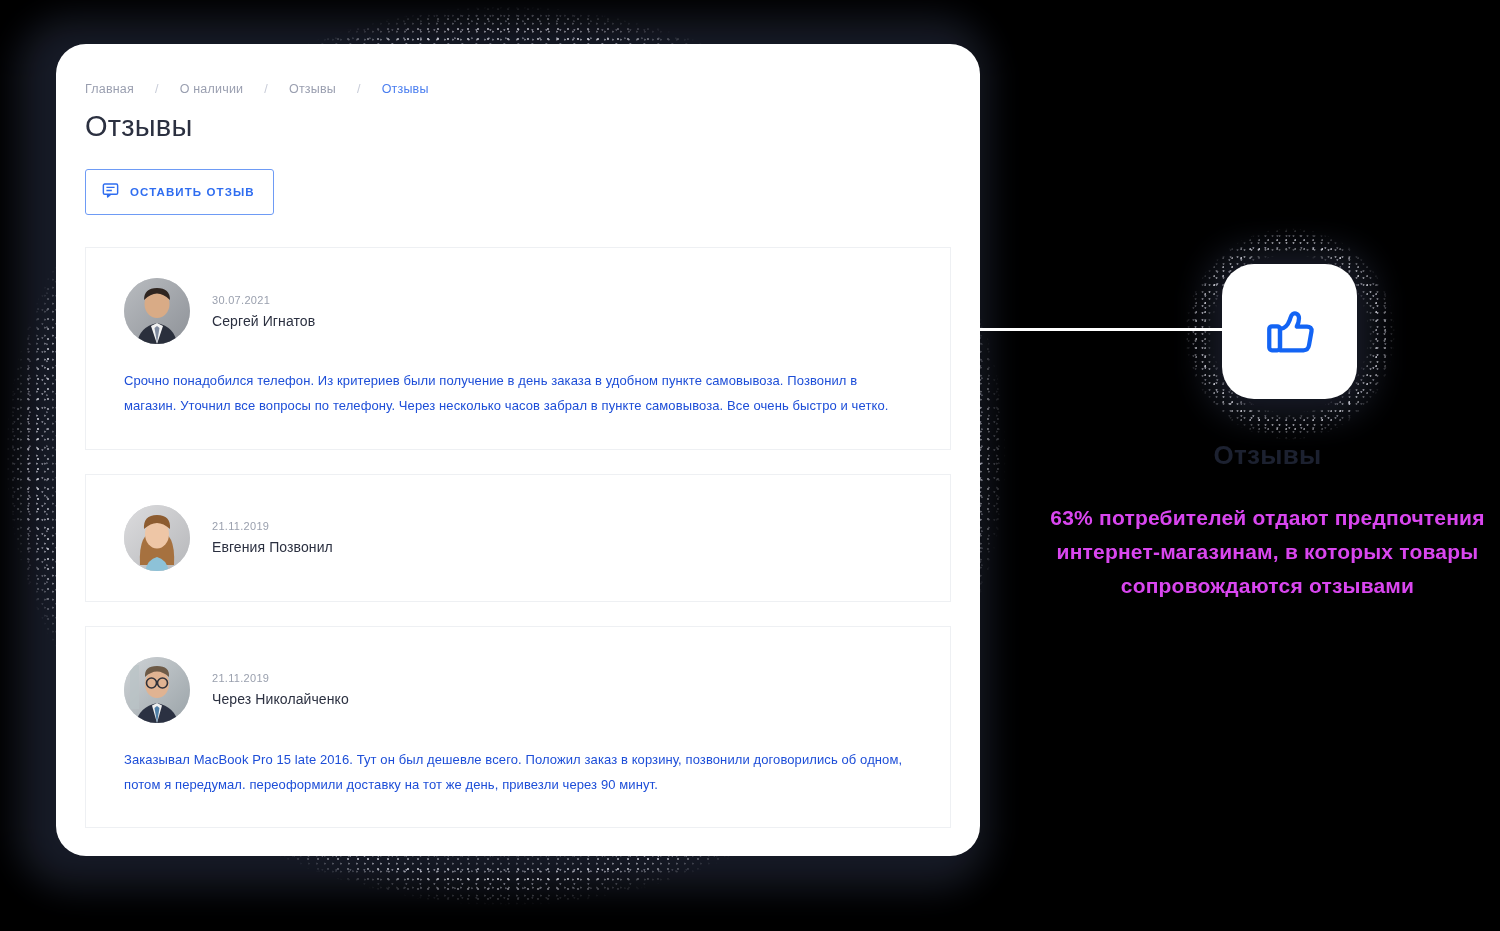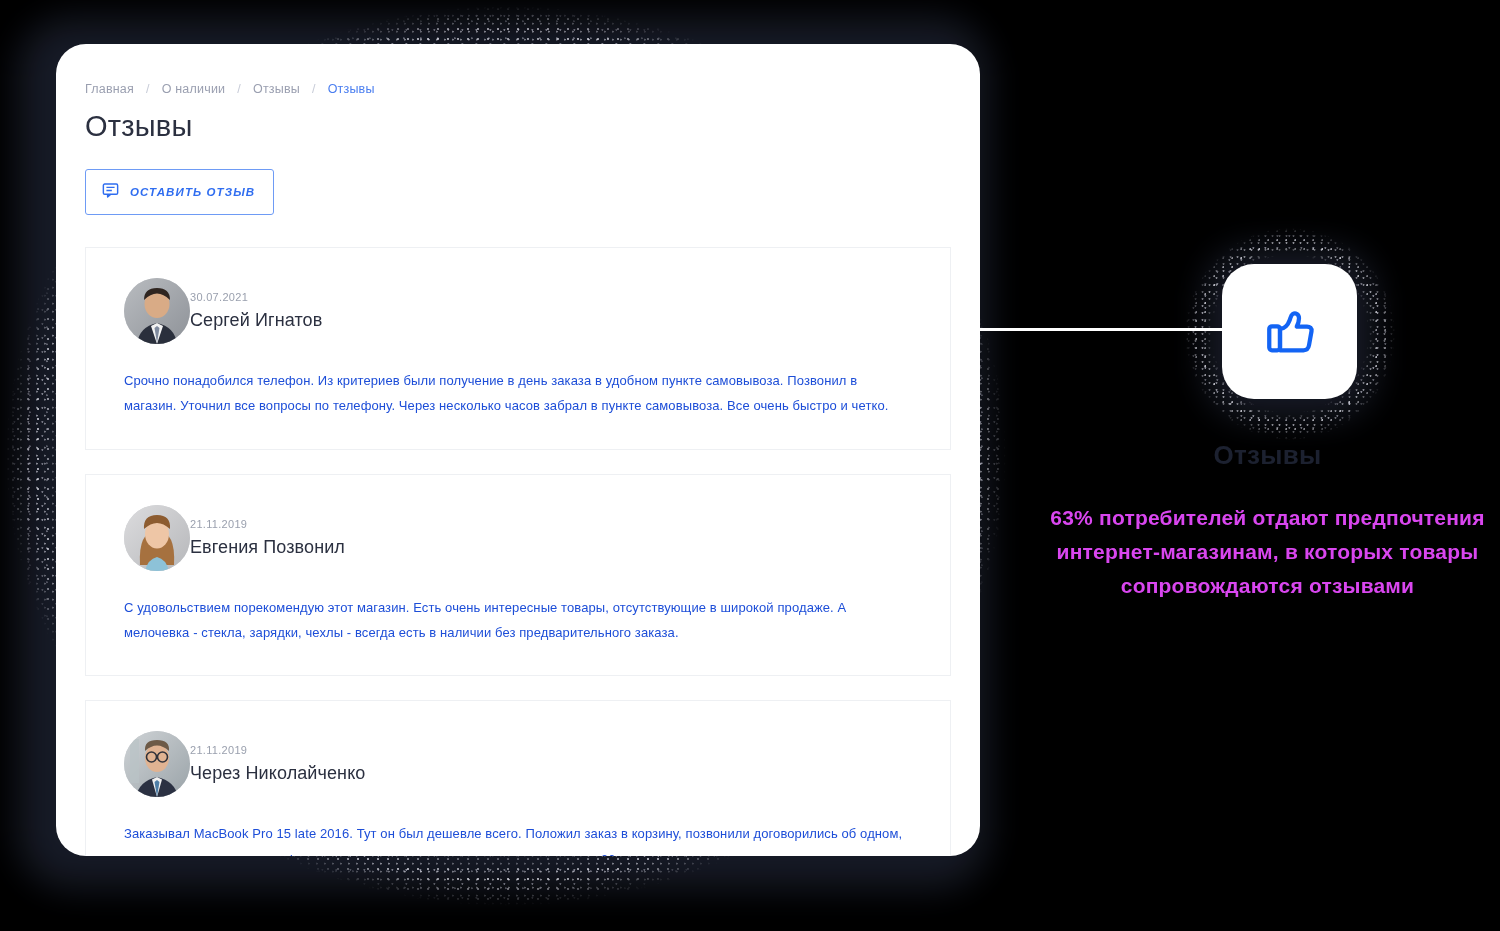--- a/index.html
+++ b/index.html
@@ -71,21 +71,21 @@
     width: 924px; height: 812px;
     background: #ffffff;
     border-radius: 30px;
     overflow: hidden;
   }
 
   .panel-inner { padding: 38px 0 0 0; }
 
   
   #breadcrumb {
-    display: flex; align-items: center; gap: 3px;
+    display: flex; align-items: center; gap: 12px;
     margin-left: 29px;
     font-size: 12.5px;
     letter-spacing: .2px;
   }
   .crumb { color: #9a9fb0; }
   .crumb.current { color: #4a7ef0; }
   .crumb-sep { color: #c8ccd8; padding: 0 9px; }
 
   
   #page-title {
@@ -101,21 +101,20 @@
     display: inline-flex;
     align-items: center;
     gap: 11px;
     margin: 26px 0 0 29px;
     padding: 12px 18px 12px 16px;
     background: #ffffff;
     border: 1px solid #6e9bf5;
     border-radius: 3px;
     cursor: pointer;
     font-family: inherit;
-    font-style: italic;
   }
   #leave-review-label {
     font-size: 11.5px;
     font-weight: 700;
     letter-spacing: 1.1px;
     color: #2f6df0;
     text-transform: uppercase;
   }
 
   
@@ -124,40 +123,41 @@
   .review-card {
     border: 1px solid #eef0f3;
     background: #fff;
     padding: 30px 38px 30px 38px;
     margin-bottom: 24px;
   }
 
   .review-head {
     display: flex;
     align-items: center;
+    gap: 22px;
   }
 
   .avatar {
     width: 66px; height: 66px;
     border-radius: 50%;
     flex: 0 0 66px;
     background: #cfd2d6;
     position: relative;
     overflow: hidden;
   }
   .avatar svg { display: block; width: 100%; height: 100%; }
 
   .review-meta { display: flex; flex-direction: column; gap: 7px; }
   .review-date {
     font-size: 11px;
     color: #9aa0ae;
     letter-spacing: .3px;
   }
   .review-author {
-    font-size: 18px;
+    font-size: 14px;
     color: #2b3040;
     letter-spacing: .1px;
   }
 
   .review-text {
     margin-top: 24px;
     font-size: 13px;
     line-height: 1.95;
     color: #1d4ed8;
     letter-spacing: .1px;
@@ -289,21 +289,20 @@
                 <ellipse cx="33" cy="29" rx="12" ry="14.5" fill="#eec6a6"></ellipse>
                 <path d="M20 24 q13 -12 26 0 q1 -14 -13 -14 q-14 0 -13 14 z" fill="#8d5c30"></path>
                 <path d="M21 66 q3 -12 12 -14 q9 2 12 14 z" fill="#8dc2d8"></path>
               </svg>
             </div>
             <div class="review-meta">
               <span class="review-date">21.11.2019</span>
               <span class="review-author">Евгения Позвонил</span>
             </div>
           </div>
-          <p class="review-text">С удовольствием порекомендую этот магазин. Есть очень интересные товары, отсутствующие в широкой продаже. А мелочевка - стекла, зарядки, чехлы - всегда есть в наличии без предварительного заказа.</p>
         </div>
 
         <div class="review-card">
           <div class="review-head">
             <div class="avatar">
               <svg viewBox="0 0 66 66">
                 <defs>
                   <linearGradient id="bg3" x1="0" y1="0" x2="1" y2="1">
                     <stop offset="0%" stop-color="#cfd3d6"></stop>
                       <stop offset="100%" stop-color="#9aa3a8"></stop>

